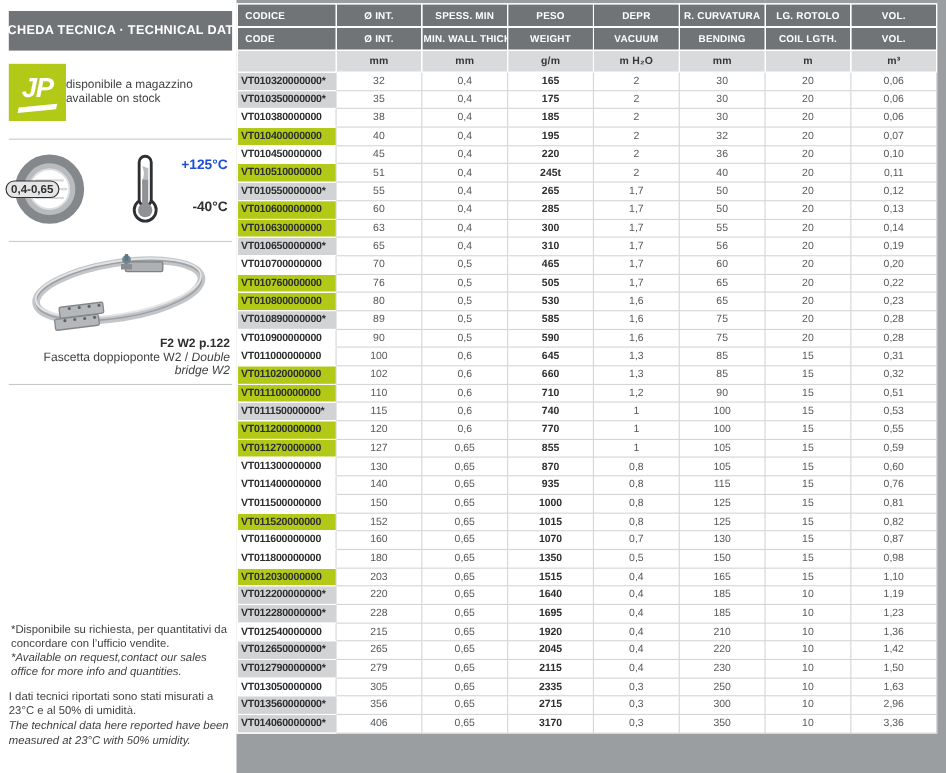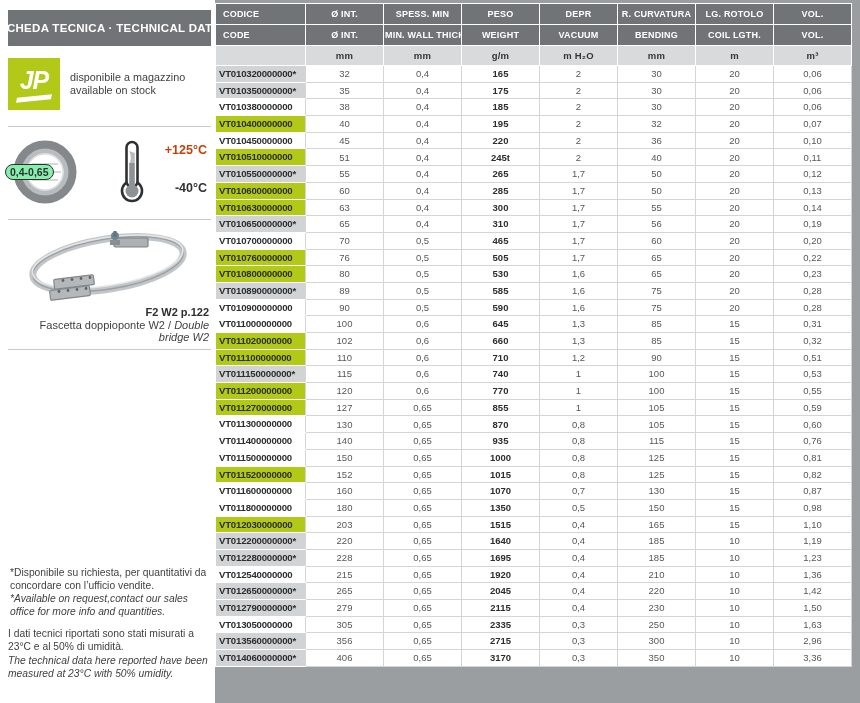--- a/index.html
+++ b/index.html
@@ -14,42 +14,42 @@
   .sidebar{
     position:absolute;left:0;top:0;width:215px;height:703px;background:#fff;
     box-sizing:border-box;padding:10px 4px 10px 8px;
     display:flex;flex-direction:column;
   }
   .title-bar{
     background:var(--header-gray);color:#fff;font-weight:bold;font-size:11.5px;
     letter-spacing:.3px;height:36px;display:flex;align-items:center;justify-content:center;
     white-space:nowrap;
   }
-  .stock-row{display:flex;align-items:center;gap:10px;margin:12px 0 10px 0;}
+  .stock-row{display:flex;align-items:center;margin:12px 0 10px 0;}
   .jp-logo{
     width:52px;height:52px;background:var(--accent-green);color:#fff;flex:0 0 auto;
     display:flex;flex-direction:column;align-items:center;justify-content:center;
   }
   .jp-logo .jp-letters{font-weight:bold;font-style:italic;font-size:25px;line-height:1;letter-spacing:-1px;}
   .jp-logo .jp-bar{width:34px;height:5px;background:#fff;transform:skewX(-18deg) rotate(-6deg);margin-top:3px;}
   .stock-text{font-size:10.8px;color:#3e3f41;line-height:1.25;}
   .stock-text .en{}
   .divider{border:none;border-top:1px solid #c7c9cb;margin:6px 0;width:100%;}
 
   .icons-row{display:flex;align-items:center;justify-content:space-between;padding:6px 2px 8px 0;}
   .ring-wrap{position:relative;width:74px;height:66px;}
   .ring-wrap svg{display:block;}
   .range-pill{
     position:absolute;left:-3px;top:50%;transform:translateY(-50%);
-    background:#86efac;border:1.6px solid #2f3032;border-radius:8px;
+    background:#e5e5e5;border:1.6px solid #2f3032;border-radius:8px;
     font-weight:bold;font-size:10.5px;color:#2f3032;padding:1px 4px;white-space:nowrap;
   }
   .thermo-wrap{position:relative;width:108px;height:66px;}
   .thermo-wrap svg{position:absolute;left:16px;top:0;}
-  .temp-max{position:absolute;right:2px;top:4px;font-weight:bold;font-size:12.5px;color:#c2410c;}
+  .temp-max{position:absolute;right:2px;top:4px;font-weight:bold;font-size:12.5px;color:#1d4ed8;}
   .temp-min{position:absolute;right:2px;bottom:10px;font-weight:bold;font-size:12.5px;color:#2f3032;}
 
   .product{padding-top:4px;}
   .product svg{display:block;margin:0 0 2px 6px;}
   .product-ref{text-align:right;font-weight:bold;font-size:11px;color:#2d2e30;padding-right:2px;}
   .product-name{text-align:right;font-size:11px;color:#3e3f41;padding-right:2px;margin-top:1px;}
   .product-name .en{font-style:italic;}
 
   .footnotes{margin-top:auto;font-size:10.3px;color:#3e3f41;line-height:1.28;padding-bottom:4px;}
   .footnotes .block{margin-bottom:9px;}

